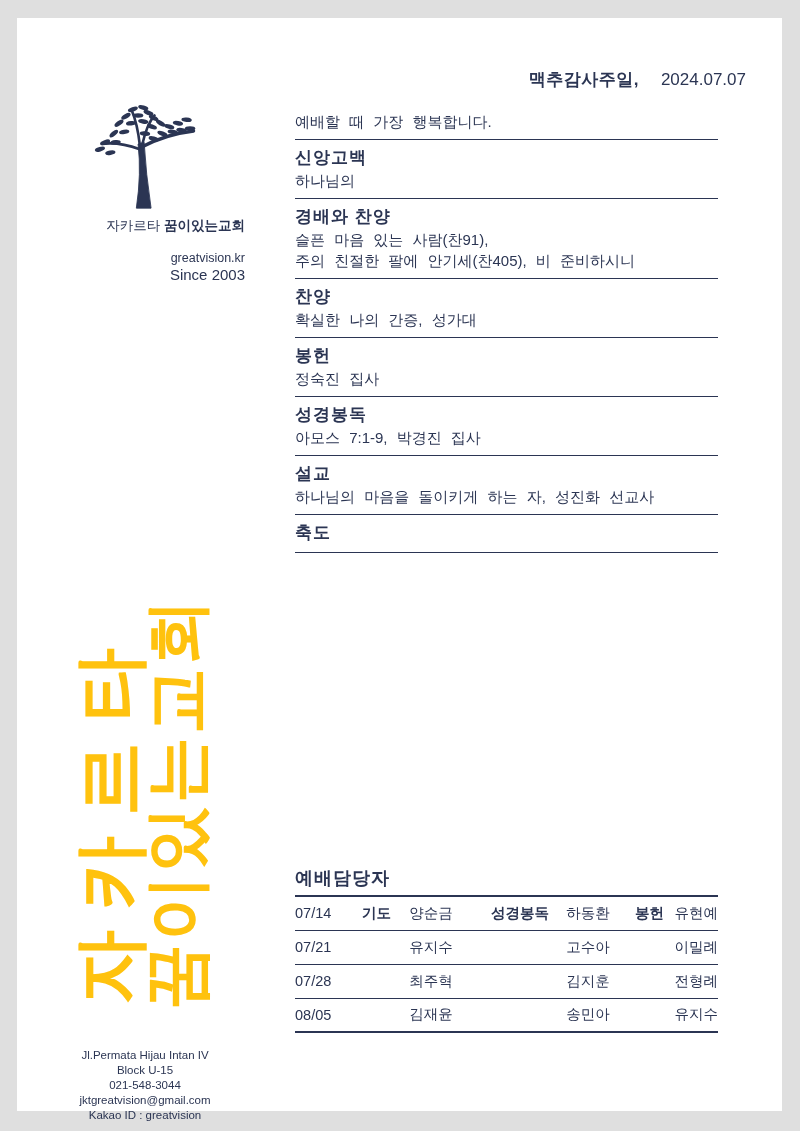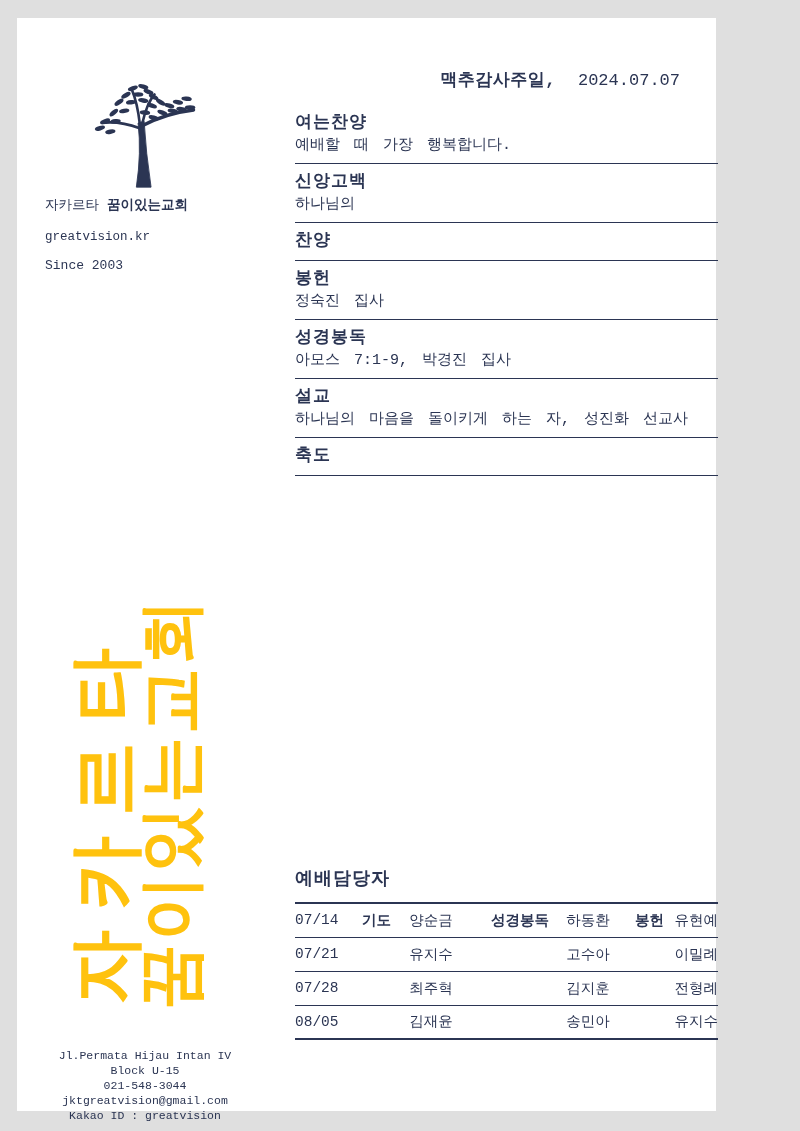--- a/index.html
+++ b/index.html
@@ -4,52 +4,51 @@
 <style>
   :root{
     --navy:#2B3553;
     --yellow:#FFC20E;
     --frame:#DFDFDF;
   }
   *{margin:0;padding:0;box-sizing:border-box;}
   html,body{width:800px;height:1131px;overflow:hidden;}
   body{background:var(--frame);font-family:"Liberation Sans",sans-serif;color:var(--navy);}
   .page{
-    position:absolute;left:17px;top:18px;width:699px;height:1093px;
+    position:absolute;left:17px;top:18px;width:765px;height:1093px;
     background:#ffffff;
-    font-family:Liberation Mono, monospace;
   }
 
   
   .header-right{
     position:absolute;top:50px;right:36px;
     display:flex;align-items:baseline;gap:22px;
     font-size:17px;
   }
   .header-right .event{font-weight:bold;letter-spacing:0.5px;}
   .header-right .date{font-weight:normal;}
 
   
-  .logo-block{position:absolute;left:28px;top:62px;width:200px;text-align:left;}
+  .logo-block{position:absolute;left:28px;top:83px;width:200px;text-align:right;}
   .logo-tree{display:block;margin:0 auto 4px auto;}
   .logo-name{font-size:13.5px;white-space:nowrap;}
   .logo-name .bold{font-weight:bold;}
   .logo-site{font-size:12.5px;margin-top:16px;}
-  .logo-since{font-size:13px;margin-top:14px;}
+  .logo-since{font-size:15px;margin-top:1px;}
 
   
   .order-list{position:absolute;left:278px;top:93px;width:423px;}
   .order-section{padding:6px 0 7px 0;border-bottom:1px solid var(--navy);}
   .order-section:first-child{padding-top:0;}
   .order-section h3{font-size:17px;font-weight:bold;line-height:24px;letter-spacing:1px;}
   .order-section p{font-size:15px;line-height:21px;word-spacing:5px;}
 
   
   .duty{position:absolute;left:278px;top:848px;width:423px;}
-  .duty-title{font-size:18px;font-weight:bold;letter-spacing:1px;margin-bottom:12px;}
+  .duty-title{font-size:18px;font-weight:bold;letter-spacing:1px;margin-bottom:5px;}
   table.duty-table{width:423px;border-collapse:collapse;table-layout:fixed;
     border-top:2px solid var(--navy);border-bottom:2px solid var(--navy);}
   table.duty-table td{font-size:14.5px;height:34px;vertical-align:middle;
     border-bottom:1px solid var(--navy);white-space:nowrap;overflow:visible;}
   table.duty-table tr:last-child td{border-bottom:none;}
   td.c-date{width:56px;text-align:left;}
   td.c-role1{width:40px;text-align:right;font-weight:bold;}
   td.c-name1{width:80px;text-align:center;}
   td.c-role2{width:78px;text-align:right;font-weight:bold;}
   td.c-name2{width:78px;text-align:center;}
@@ -119,29 +118,34 @@
     <div class="logo-name">
       <span>자카르타</span>
       <span class="bold">꿈이있는교회</span>
     </div>
     <div class="logo-site">greatvision.kr</div>
     <div class="logo-since">Since 2003</div>
   </div>
 
   <div class="order-list">
     <section class="order-section">
-      <h3>여는찬양</h3>
       <p>예배할 때 가장 행복합니다.</p>
     </section>
     <section class="order-section">
       <h3>신앙고백</h3>
       <p>하나님의</p>
     </section>
     <section class="order-section">
+      <h3>경배와 찬양</h3>
+      <p>슬픈 마음 있는 사람(찬91),</p>
+      <p>주의 친절한 팔에 안기세(찬405), 비 준비하시니</p>
+    </section>
+    <section class="order-section">
       <h3>찬양</h3>
+      <p>확실한 나의 간증, 성가대</p>
     </section>
     <section class="order-section">
       <h3>봉헌</h3>
       <p>정숙진 집사</p>
     </section>
     <section class="order-section">
       <h3>성경봉독</h3>
       <p>아모스 7:1-9, 박경진 집사</p>
     </section>
     <section class="order-section">

